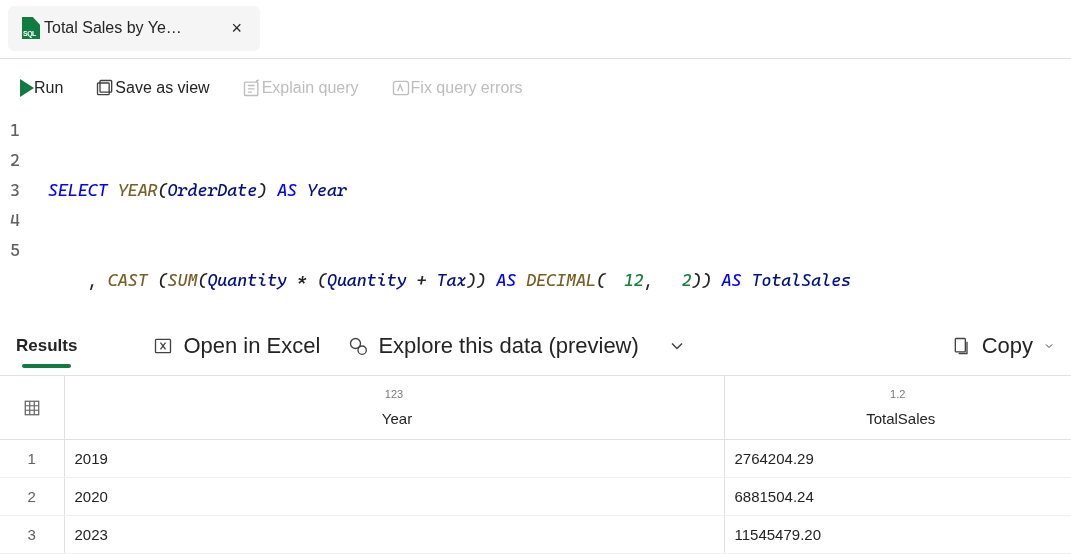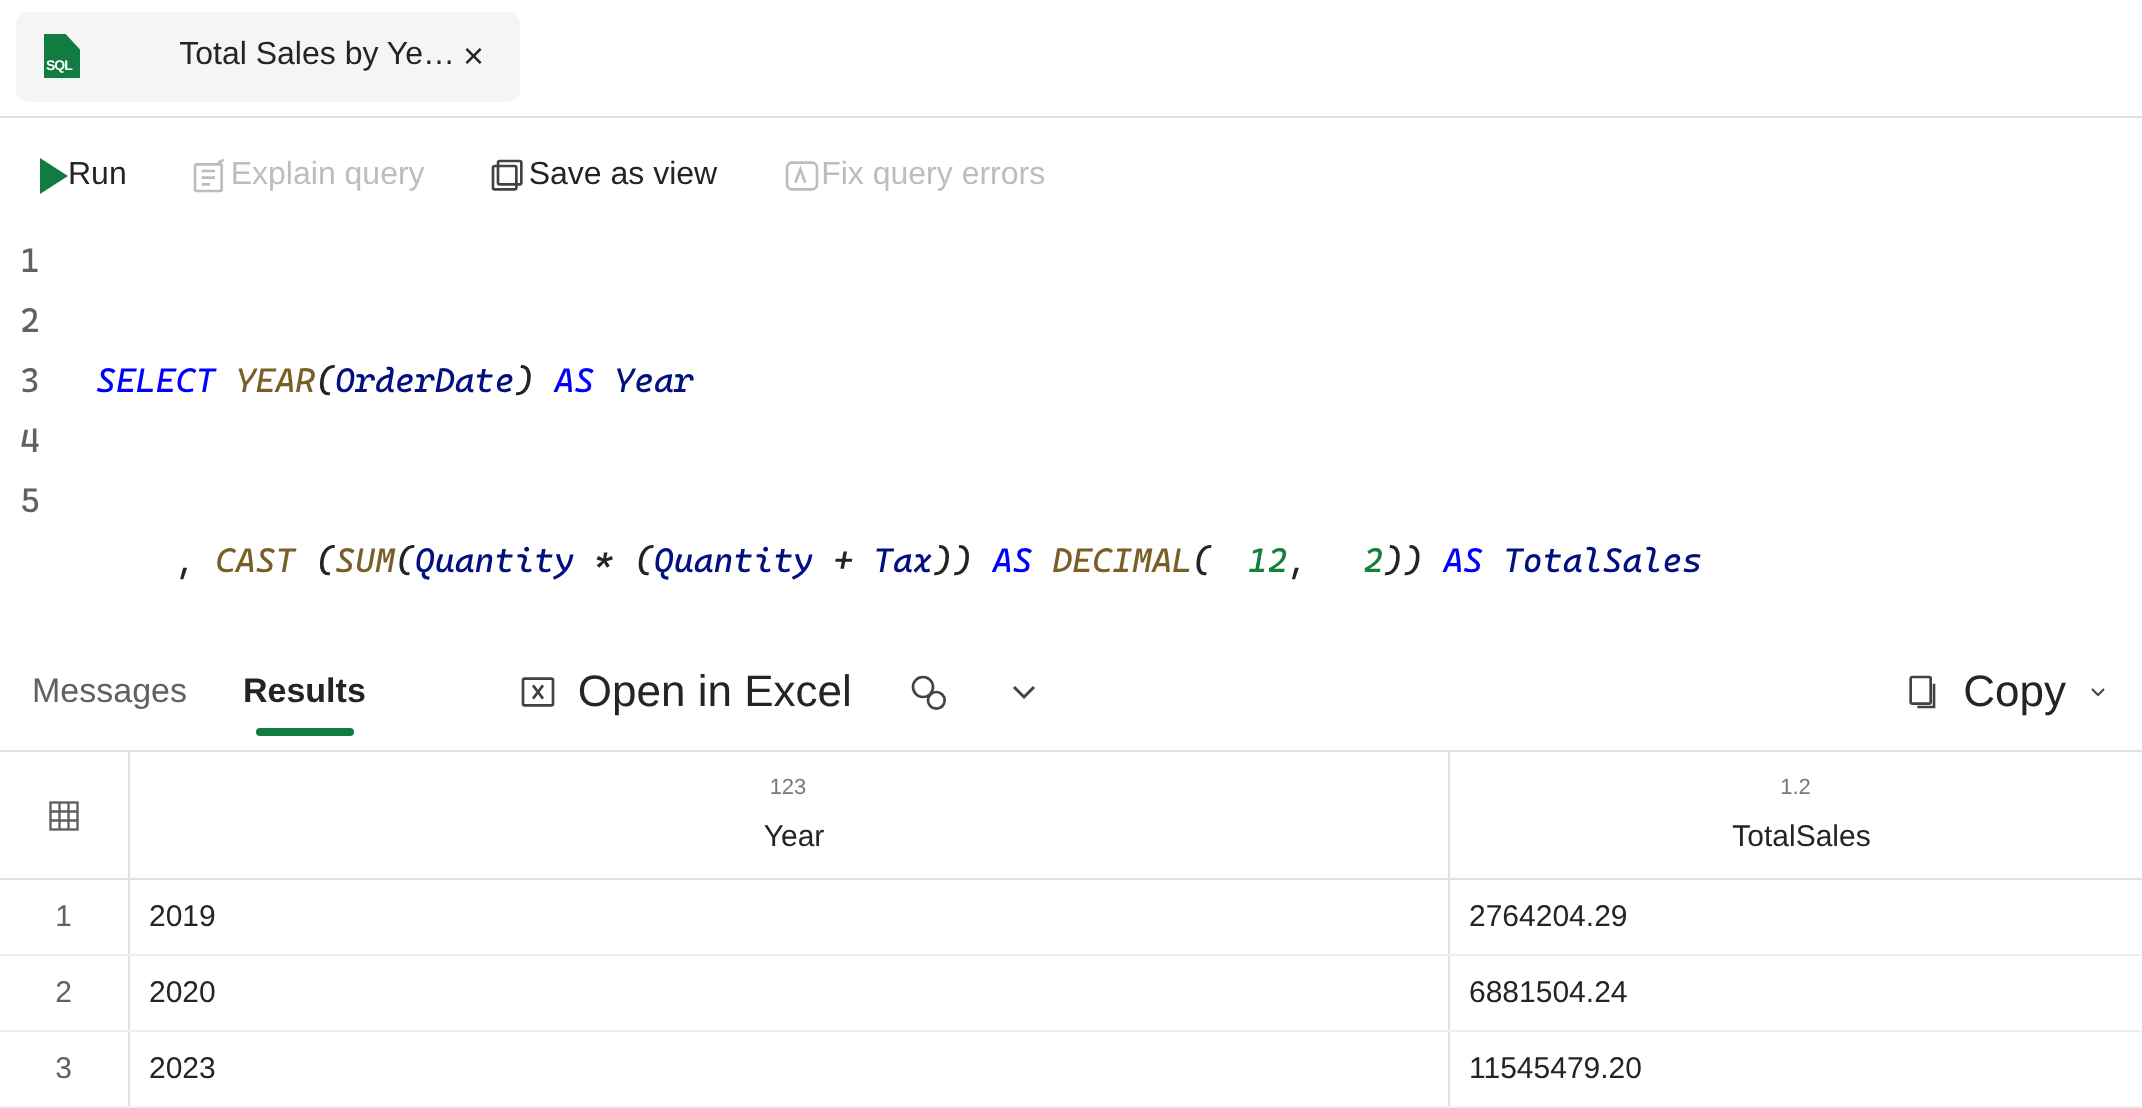--- a/index.html
+++ b/index.html
@@ -29,21 +29,20 @@
     
     .tab {
       display: flex;
       align-items: center;
       gap: 0;
       background: #f5f5f5;
       border-radius: 6px;
       padding: 10px 14px;
       width: 252px;
       cursor: pointer;
-      text-align: right;
     }
     
     .tab-icon-wrap {
       position: relative;
       width: 22px;
       height: 22px;
       flex-shrink: 0;
     }
     
     .tab-icon-doc {
@@ -301,35 +300,35 @@
   </div>
 </div>
 
 <div class="toolbar-divider"></div>
 
 <div class="toolbar">
   <div class="toolbar-item">
     <span class="run-icon"></span>
     <span>Run</span>
   </div>
+  <div class="toolbar-item">
+    <svg class="icon-18" viewBox="0 0 24 24" fill="none" stroke="#424242" stroke-width="1.6">
+      <rect x="3" y="6" width="14" height="14" rx="1"></rect>
+      <rect x="6" y="3" width="14" height="14" rx="1"></rect>
+    </svg>
+    <span>Save as view</span>
+  </div>
   <div class="toolbar-item disabled">
     <svg class="icon-18" viewBox="0 0 24 24" fill="none" stroke="#bdbdbd" stroke-width="1.6">
       <rect x="3" y="5" width="16" height="16" rx="1"></rect>
       <path d="M7 9h8M7 13h8M7 17h5"></path>
       <path d="M17 3l1 1 2-2" stroke="#bdbdbd"></path>
     </svg>
     <span>Explain query</span>
   </div>
-  <div class="toolbar-item">
-    <svg class="icon-18" viewBox="0 0 24 24" fill="none" stroke="#424242" stroke-width="1.6">
-      <rect x="3" y="6" width="14" height="14" rx="1"></rect>
-      <rect x="6" y="3" width="14" height="14" rx="1"></rect>
-    </svg>
-    <span>Save as view</span>
-  </div>
   <div class="toolbar-item disabled">
     <svg class="icon-18" viewBox="0 0 24 24" fill="none" stroke="#bdbdbd" stroke-width="1.6">
       <rect x="3" y="4" width="18" height="16" rx="3"></rect>
       <path d="M8 16l3-8 3 8"></path>
     </svg>
     <span>Fix query errors</span>
   </div>
 </div>
 
 <div class="editor">
@@ -344,35 +343,35 @@
     <div class="code-line"><span class="kw">SELECT</span> <span class="fn">YEAR</span>(<span class="name">OrderDate</span>) <span class="kw">AS</span> <span class="name">Year</span></div>
     <div class="code-line">    , <span class="fn">CAST</span> (<span class="fn">SUM</span>(<span class="name">Quantity</span> * (<span class="name">Quantity</span> + <span class="name">Tax</span>)) <span class="kw">AS</span> <span class="fn">DECIMAL</span>(<span class="num">12</span>, <span class="num">2</span>)) <span class="kw">AS</span> <span class="name">TotalSales</span></div>
     <div class="code-line"><span class="kw">FROM</span> <span class="name">sales_silver</span></div>
     <div class="code-line"><span class="kw">GROUP</span> <span class="kw">BY</span> <span class="fn">YEAR</span>(<span class="name">OrderDate</span>)</div>
     <div class="code-line active"><span class="kw">ORDER</span> <span class="kw">BY</span> <span class="fn">YEAR</span>(<span class="name">OrderDate</span>)</div>
   </div>
 </div>
 
 <div class="results-area">
   <div class="results-toolbar">
-    <div class="rt-tab">Messages</div>
     <div class="rt-tab active">Results</div>
     <div class="rt-gap"></div>
     <div class="rt-action">
       <svg class="icon-18" viewBox="0 0 24 24" fill="none" stroke="#424242" stroke-width="1.6">
         <rect x="3" y="4" width="18" height="16" rx="1"></rect>
         <path d="M9 8l6 8M15 8l-6 8"></path>
       </svg>
       <span>Open in Excel</span>
     </div>
     <div class="rt-action">
       <svg class="icon-18" viewBox="0 0 24 24" fill="none" stroke="#424242" stroke-width="1.6">
         <circle cx="9" cy="9" r="6"></circle>
         <circle cx="17" cy="17" r="5"></circle>
       </svg>
+      <span>Explore this data (preview)</span>
     </div>
     <div class="rt-action">
       <svg class="icon-18" viewBox="0 0 24 24" fill="none" stroke="#424242" stroke-width="1.8">
         <path d="M6 9l6 6 6-6"></path>
       </svg>
     </div>
     <div class="rt-spacer"></div>
     <div class="rt-action">
       <svg class="icon-18" viewBox="0 0 24 24" fill="none" stroke="#424242" stroke-width="1.6">
         <rect x="4" y="3" width="12" height="16" rx="1"></rect>

